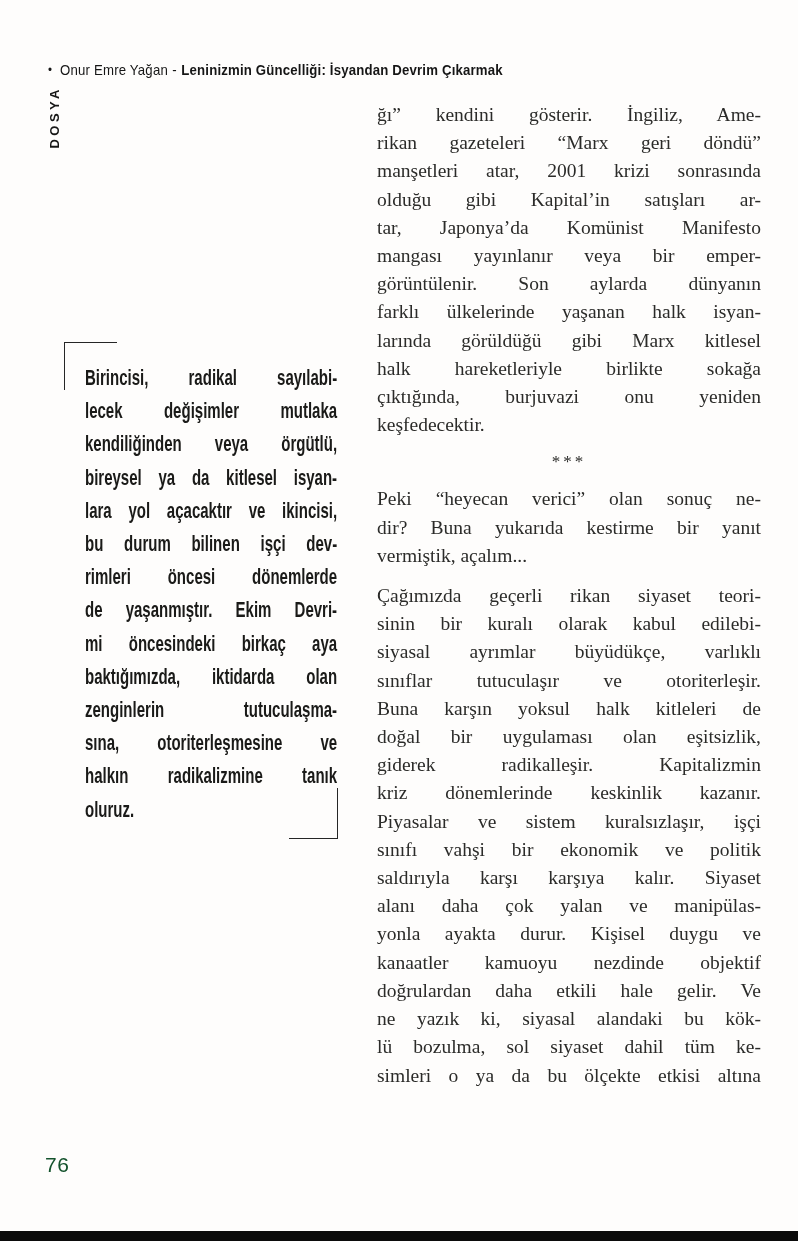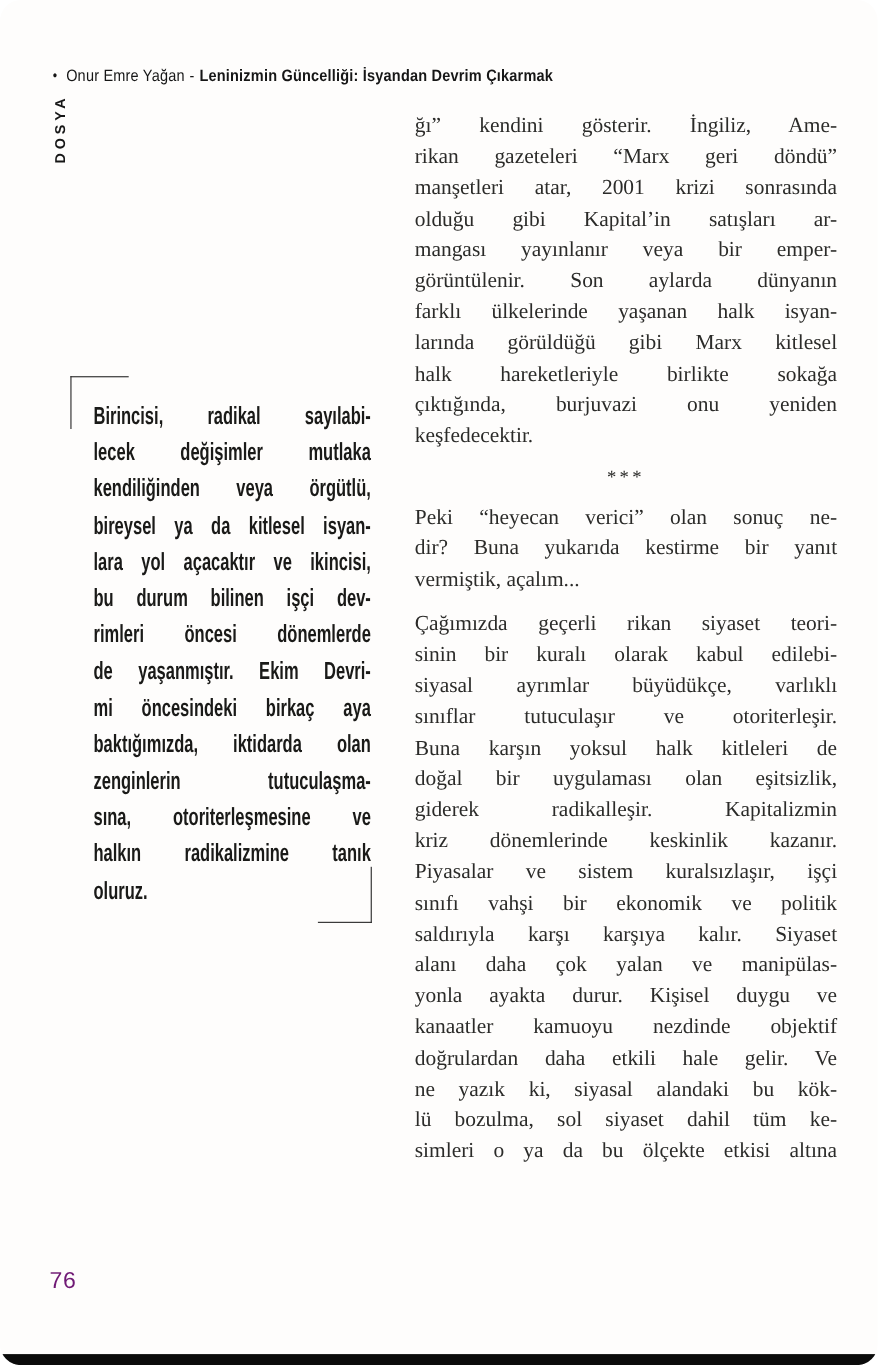--- a/index.html
+++ b/index.html
@@ -2,21 +2,20 @@
 <html lang="tr"><head>
 <meta charset="utf-8">
 <style>
   html,body{margin:0;padding:0;background:#ffffff;}
   .page{
     position:relative;
     width:798px;height:1241px;
     background:#fefdfc;
     overflow:hidden;
     font-family:"Liberation Sans",sans-serif;
-    border-radius:19px;
   }
 
   
   .hdr{
     position:absolute;left:48px;top:61px;
     transform:scaleX(0.88);transform-origin:0 0;
     white-space:nowrap;
     font-size:15px;color:#161616;
     letter-spacing:.2px;
   }
@@ -67,21 +66,21 @@
   .b-line{text-align:justify;text-align-last:justify;}
   .b-line.end{text-align-last:left;}
   .stars{
     text-align:center;font-size:17px;letter-spacing:3px;
     height:24px;line-height:22px;margin:0 0 10px;color:#2b2b29;
   }
 
   
   .pagenum{
     position:absolute;left:45px;top:1153px;
-    font-weight:500;font-size:21px;color:#701a75;
+    font-weight:500;font-size:21px;color:#14532d;
     letter-spacing:.5px;
   }
   .bottom-bar{
     position:absolute;left:0;bottom:0;width:100%;height:10px;
     background:#0b0b0b;
   }
 </style>
 </head>
 <body>
 
@@ -111,20 +110,21 @@
       <div class="pq-line end">oluruz.</div>
     </aside>
   <div class="bracket-br"></div>
 
   <main class="body-col">
       <div class="para">
         <div class="b-line">ğı” kendini gösterir. İngiliz, Ame-</div>
         <div class="b-line">rikan gazeteleri “Marx geri döndü”</div>
         <div class="b-line">manşetleri atar, 2001 krizi sonrasında</div>
         <div class="b-line">olduğu gibi Kapital’in satışları ar-</div>
+        <div class="b-line">tar, Japonya’da Komünist Manifesto</div>
         <div class="b-line">mangası yayınlanır veya bir emper-</div>
         <div class="b-line">görüntülenir. Son aylarda dünyanın</div>
         <div class="b-line">farklı ülkelerinde yaşanan halk isyan-</div>
         <div class="b-line">larında görüldüğü gibi Marx kitlesel</div>
         <div class="b-line">halk hareketleriyle birlikte sokağa</div>
         <div class="b-line">çıktığında, burjuvazi onu yeniden</div>
         <div class="b-line end">keşfedecektir.</div>
       </div>
       <div class="stars">***</div>
       <div class="para">

